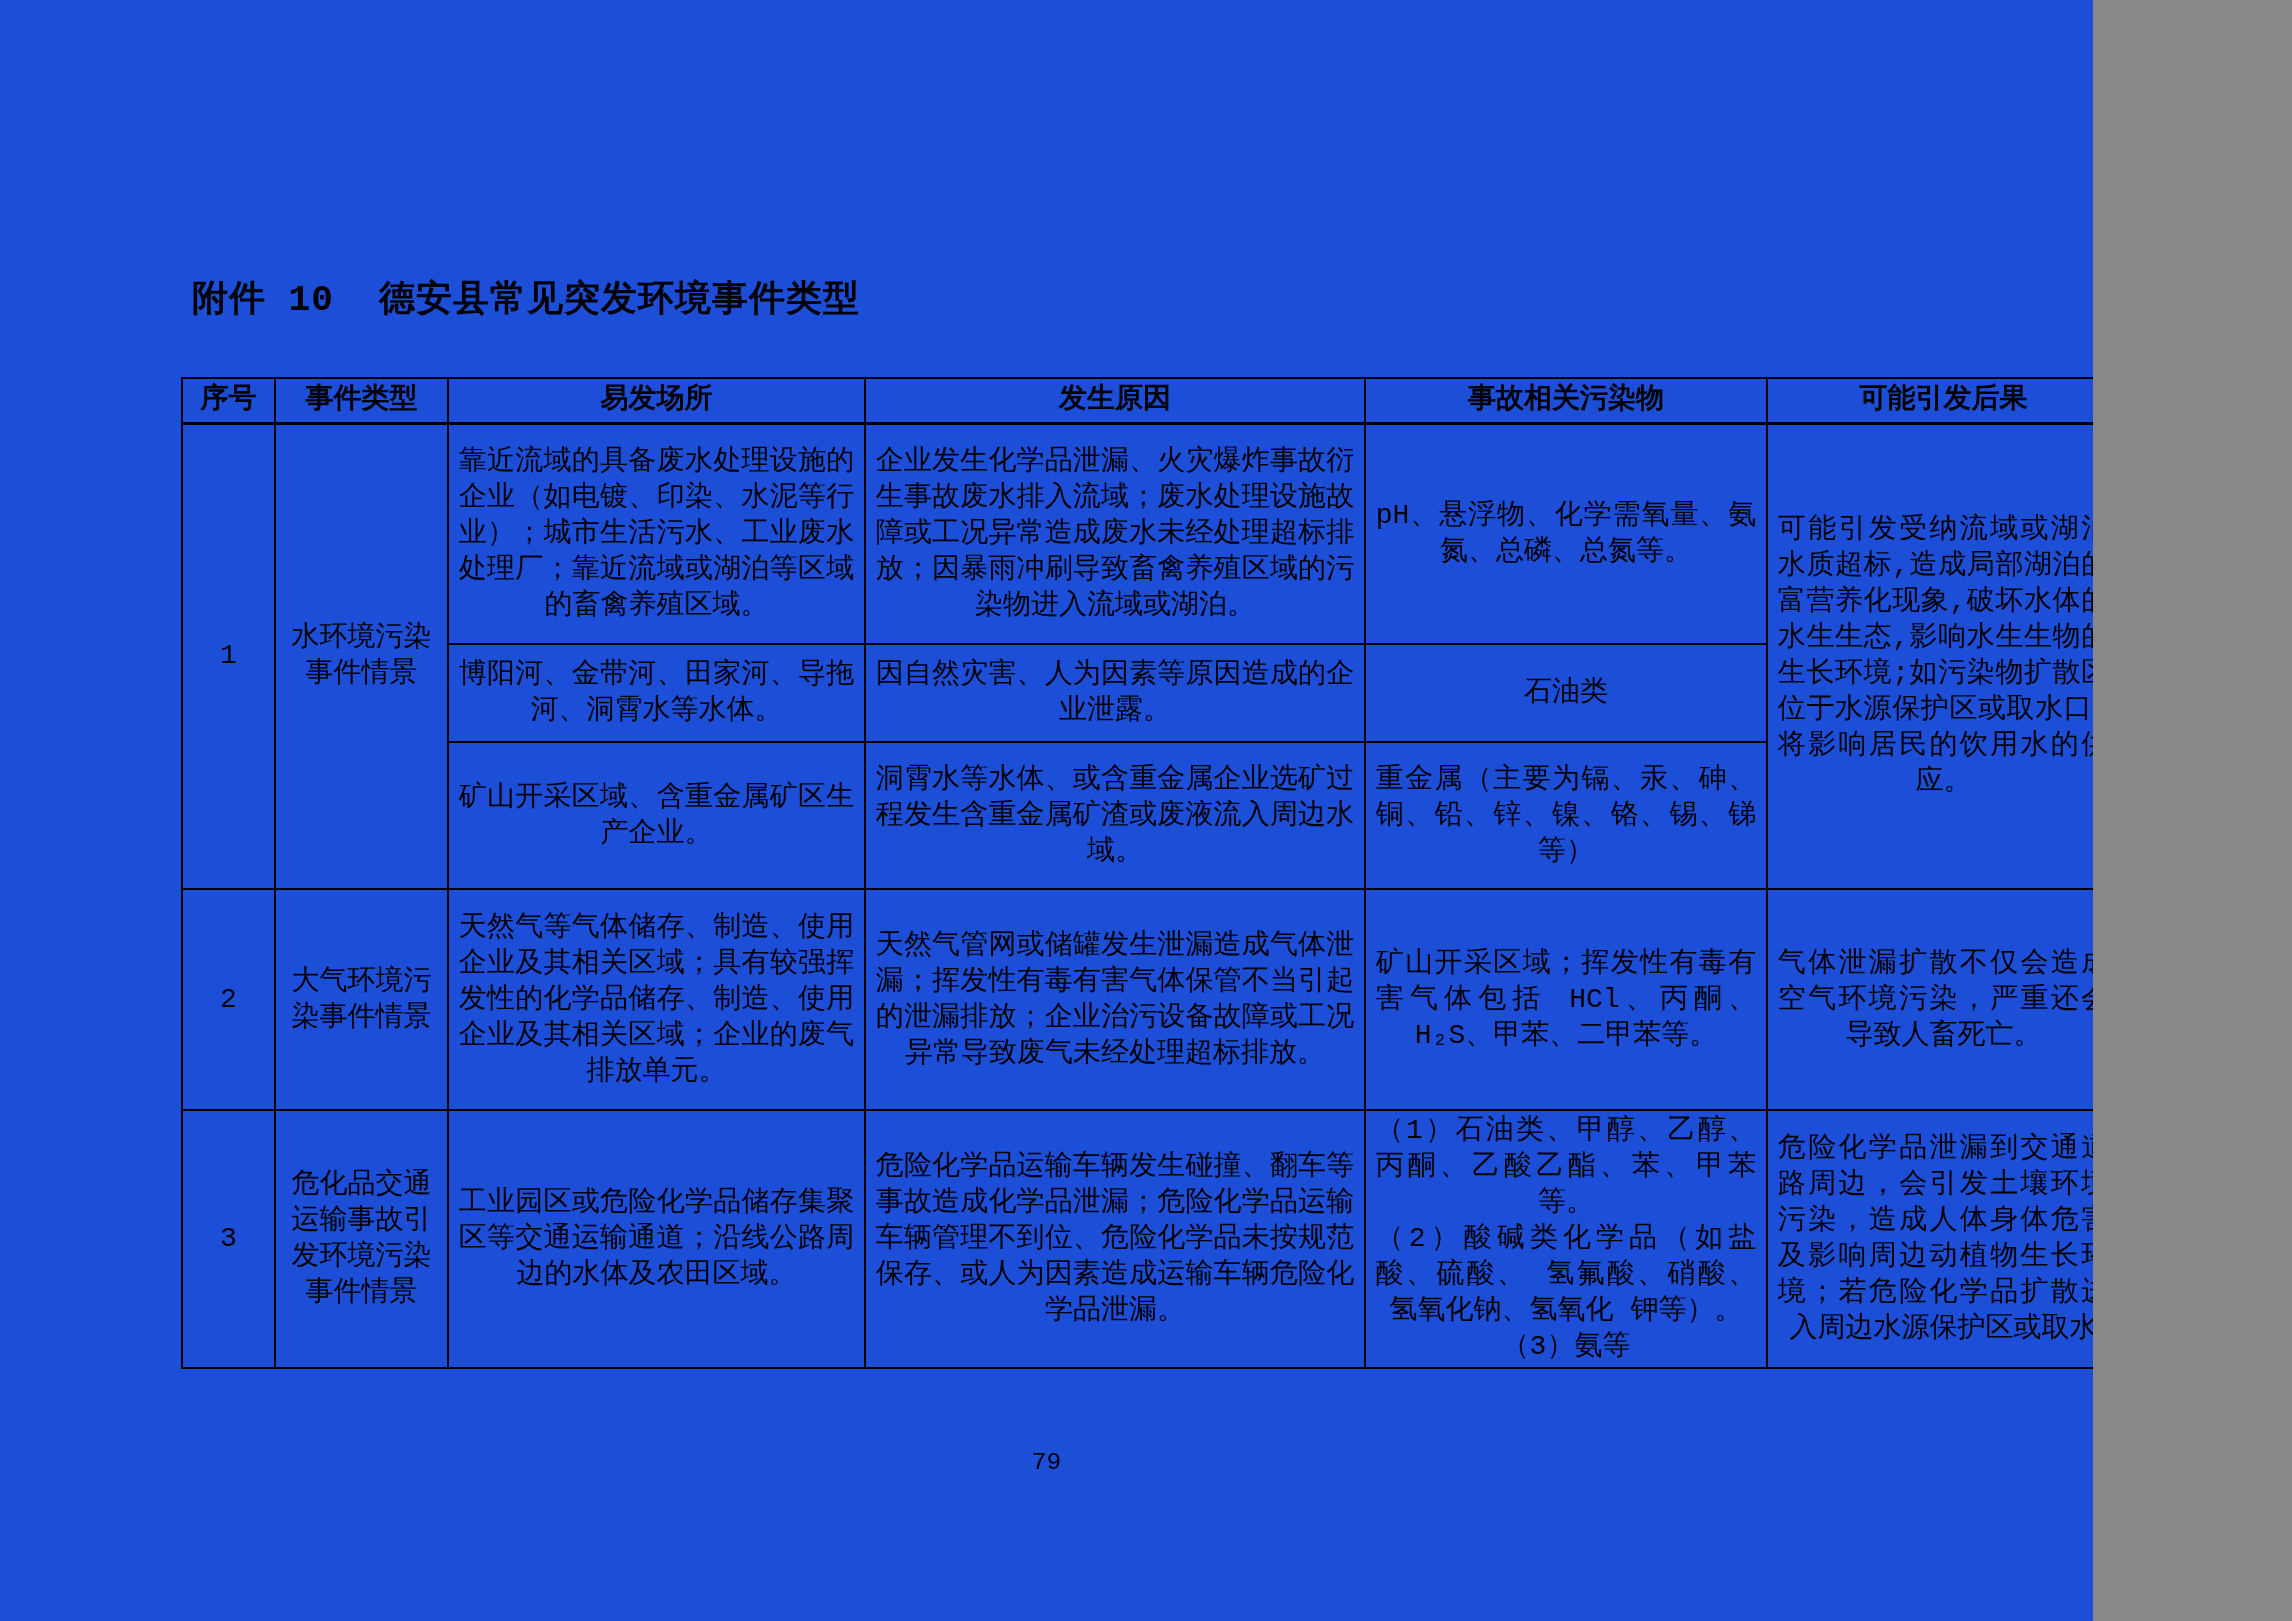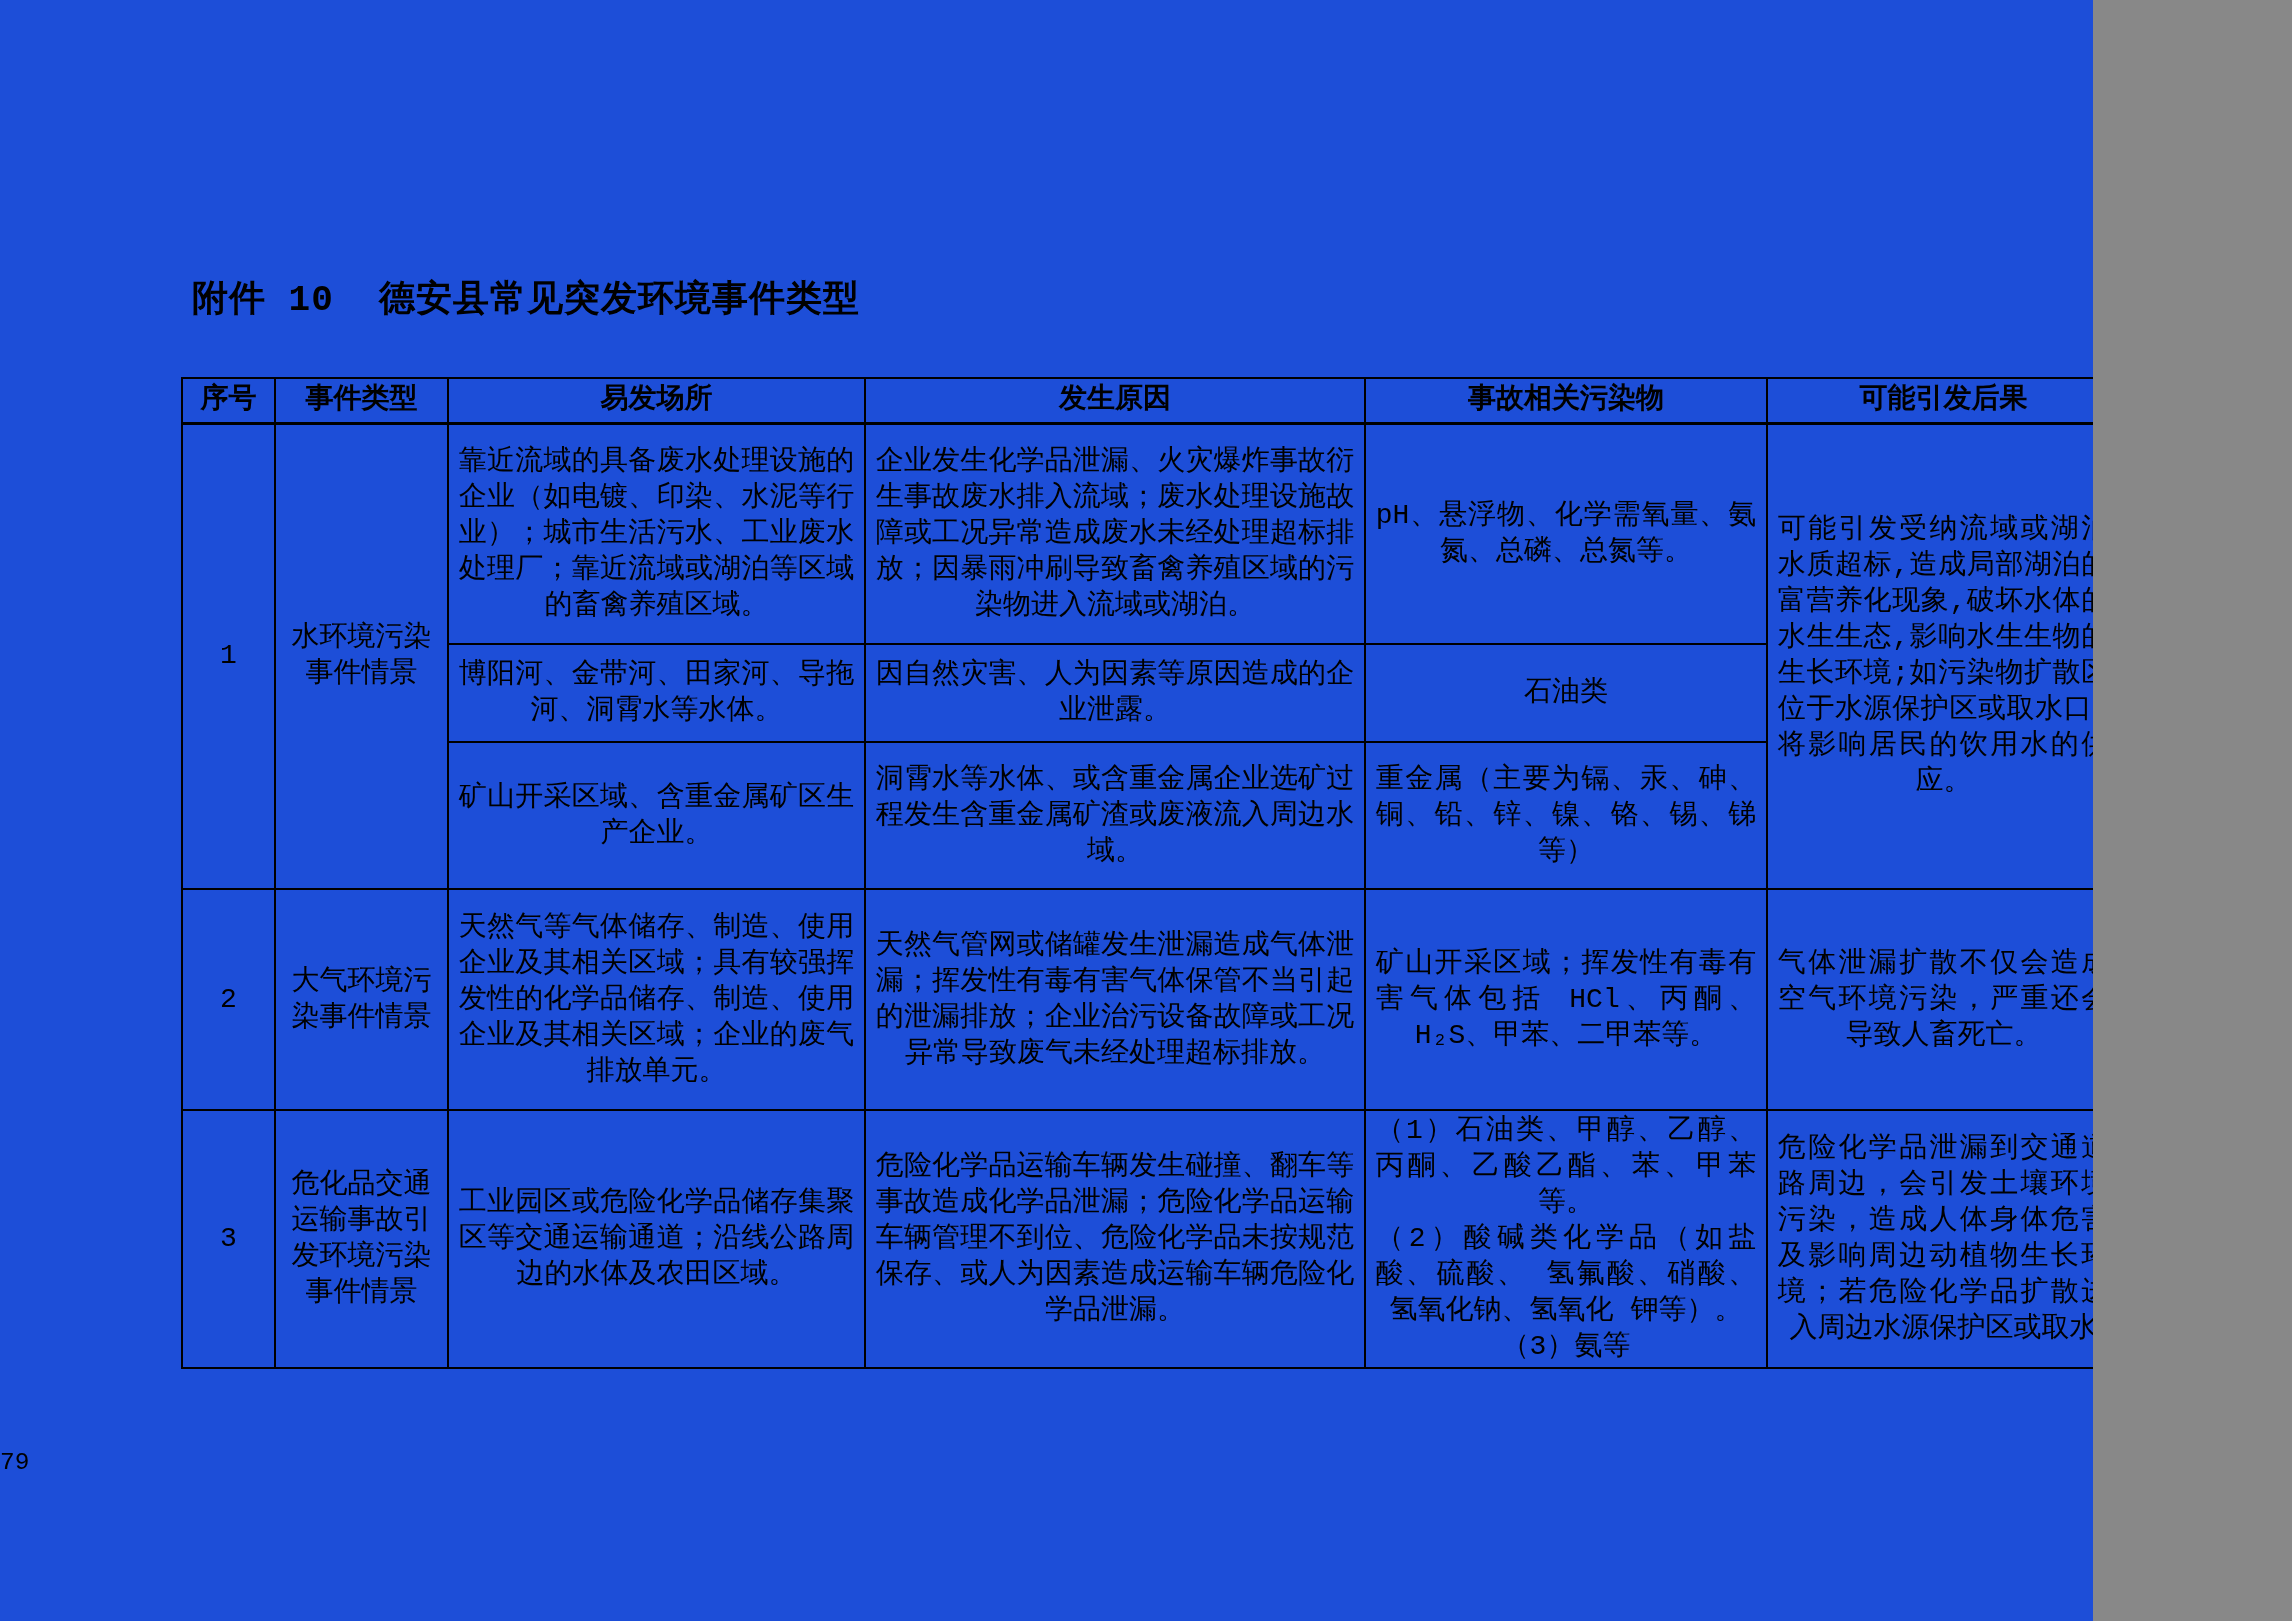--- a/index.html
+++ b/index.html
@@ -65,20 +65,21 @@
   tr.h-r3   { height: 255px; }
   .para {
     text-align: justify;
     text-align-last: center;
   }
   .page-number {
     position: absolute;
     left: 0;
     top: 1449px;
     width: 100%;
+    text-align: center;
     font-size: 24.5px;
   }
 </style>
 </head>
 <body>
 
 <div class="page">
 
   <div class="doc-title">附件 10  德安县常见突发环境事件类型</div>
 

